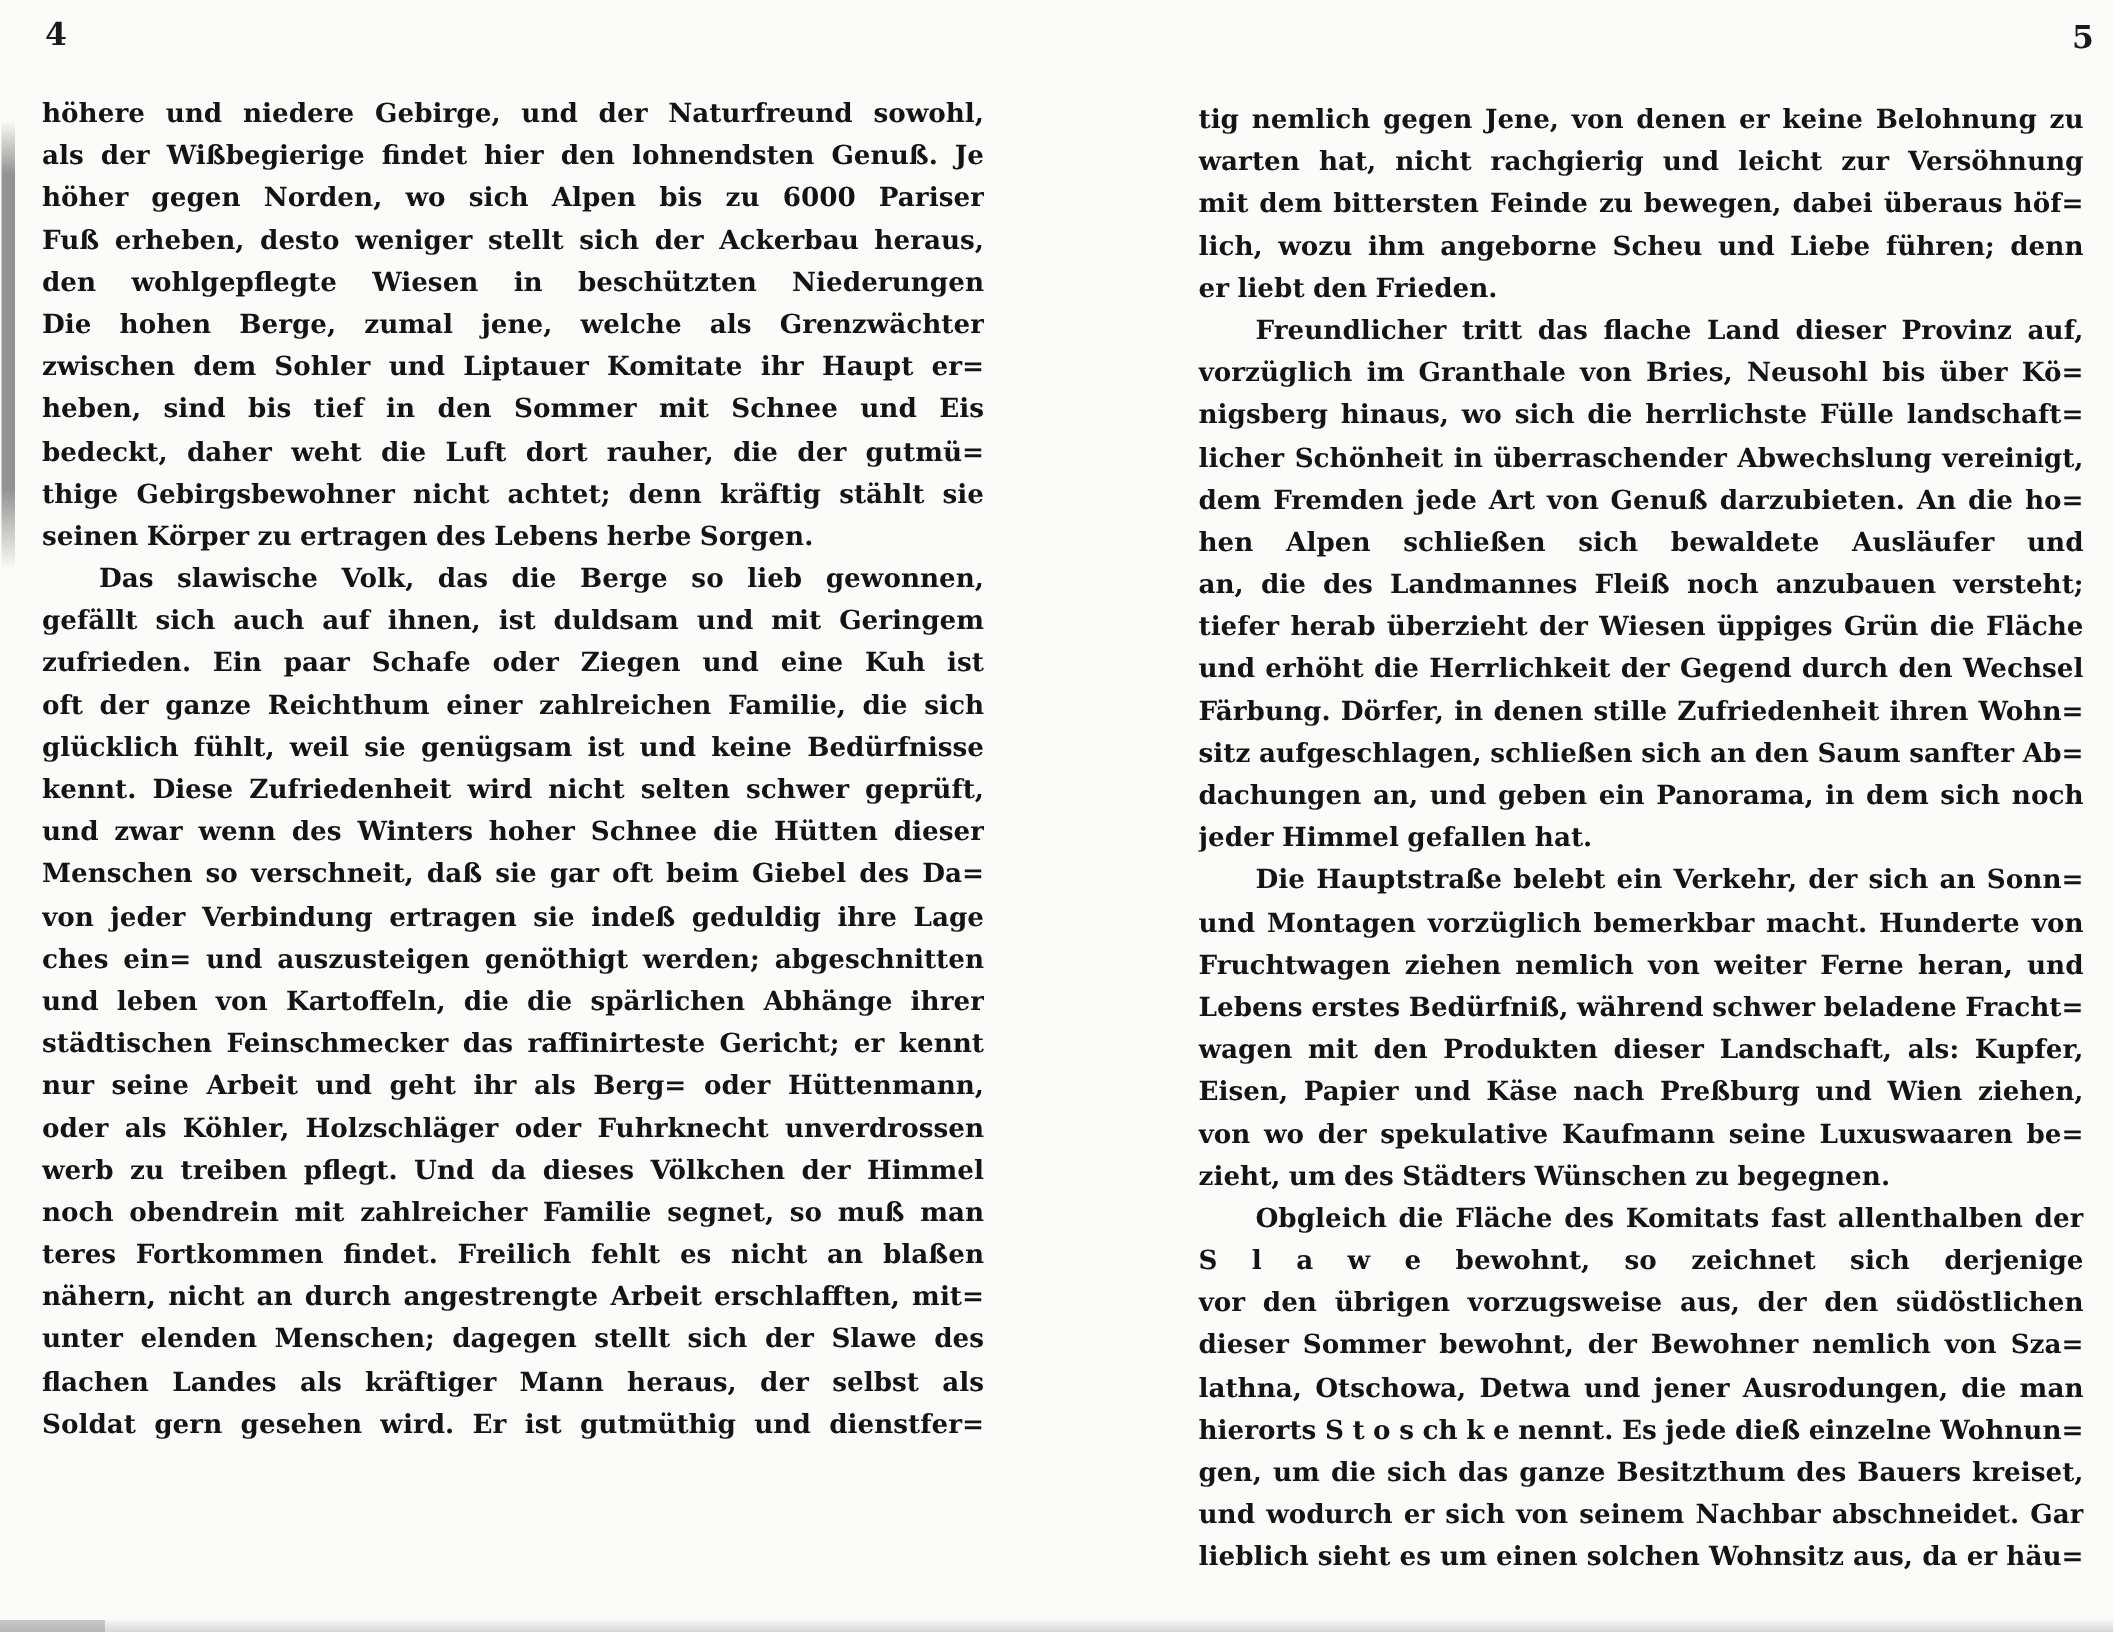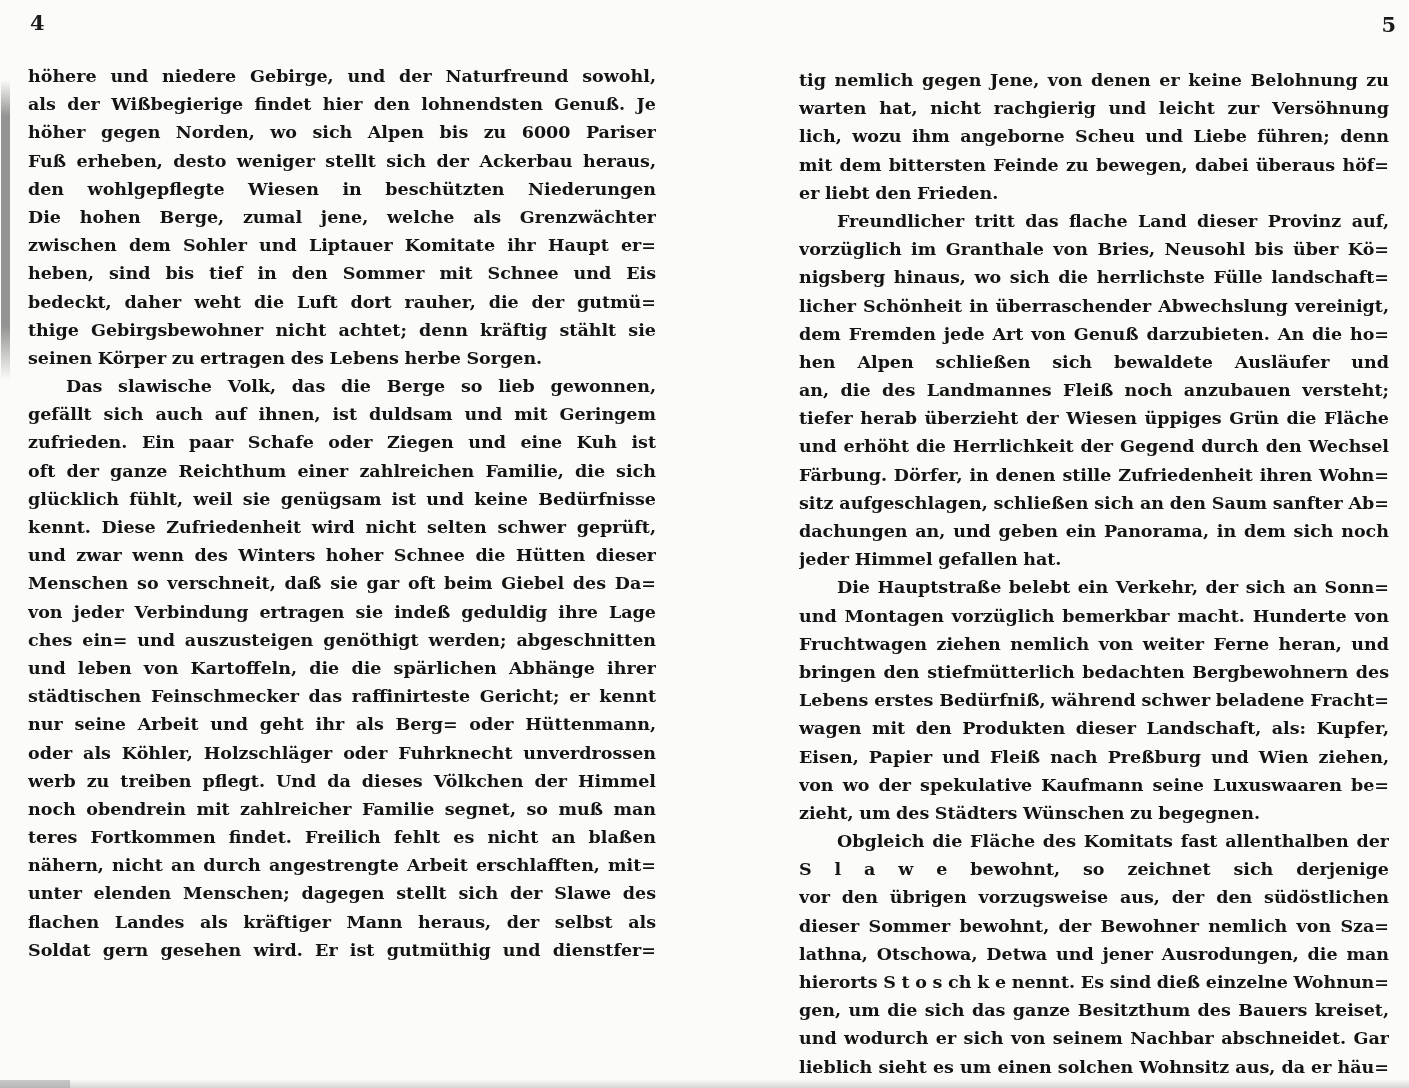--- a/index.html
+++ b/index.html
@@ -123,49 +123,48 @@
       <div class="line jline">teres Fortkommen findet. Freilich fehlt es nicht an blaßen</div>
       <div class="line jline">nähern, nicht an durch angestrengte Arbeit erschlafften, mit=</div>
       <div class="line jline">unter elenden Menschen; dagegen stellt sich der Slawe des</div>
       <div class="line jline">flachen Landes als kräftiger Mann heraus, der selbst als</div>
       <div class="line jline">Soldat gern gesehen wird. Er ist gutmüthig und dienstfer=</div>
     </div>
 
   <div class="page" id="page-right-body">
       <div class="line jline">tig nemlich gegen Jene, von denen er keine Belohnung zu er=</div>
       <div class="line jline">warten hat, nicht rachgierig und leicht zur Versöhnung auch</div>
+      <div class="line jline">mit dem bittersten Feinde zu bewegen, dabei überaus höf=</div>
       <div class="line jline">lich, wozu ihm angeborne Scheu und Liebe führen; denn</div>
-      <div class="line jline">mit dem bittersten Feinde zu bewegen, dabei überaus höf=</div>
       <div class="line para-end">er liebt den Frieden.</div>
       <div class="line indent jline">Freundlicher tritt das flache Land dieser Provinz auf,</div>
       <div class="line jline">vorzüglich im Granthale von Bries, Neusohl bis über Kö=</div>
       <div class="line jline">nigsberg hinaus, wo sich die herrlichste Fülle landschaft=</div>
       <div class="line jline">licher Schönheit in überraschender Abwechslung vereinigt,</div>
       <div class="line jline">dem Fremden jede Art von Genuß darzubieten. An die ho=</div>
       <div class="line jline">hen Alpen schließen sich bewaldete Ausläufer und Vorsprünge</div>
       <div class="line jline">an, die des Landmannes Fleiß noch anzubauen versteht;</div>
       <div class="line jline">tiefer herab überzieht der Wiesen üppiges Grün die Fläche</div>
       <div class="line jline">und erhöht die Herrlichkeit der Gegend durch den Wechsel ihrer</div>
       <div class="line jline">Färbung. Dörfer, in denen stille Zufriedenheit ihren Wohn=</div>
       <div class="line jline">sitz aufgeschlagen, schließen sich an den Saum sanfter Ab=</div>
       <div class="line jline">dachungen an, und geben ein Panorama, in dem sich noch</div>
       <div class="line para-end">jeder Himmel gefallen hat.</div>
       <div class="line indent jline">Die Hauptstraße belebt ein Verkehr, der sich an Sonn=</div>
       <div class="line jline">und Montagen vorzüglich bemerkbar macht. Hunderte von</div>
       <div class="line jline">Fruchtwagen ziehen nemlich von weiter Ferne heran, und</div>
-      <div class="line jline">bringen den stiefmütterlich bedachten Bergbewohnern des</div>
       <div class="line jline">Lebens erstes Bedürfniß, während schwer beladene Fracht=</div>
       <div class="line jline">wagen mit den Produkten dieser Landschaft, als: Kupfer,</div>
-      <div class="line jline">Eisen, Papier und Fleiß nach Preßburg und Wien ziehen,</div>
+      <div class="line jline">Eisen, Papier und Käse nach Preßburg und Wien ziehen,</div>
       <div class="line jline">von wo der spekulative Kaufmann seine Luxuswaaren be=</div>
       <div class="line para-end">zieht, um des Städters Wünschen zu begegnen.</div>
       <div class="line indent jline">Obgleich die Fläche des Komitats fast allenthalben der</div>
       <div class="line jline">S l a w e bewohnt, so zeichnet sich derjenige Menschenschlag</div>
       <div class="line jline">vor den übrigen vorzugsweise aus, der den südöstlichen Theil</div>
       <div class="line jline">dieser Sommer bewohnt, der Bewohner nemlich von Sza=</div>
       <div class="line jline">lathna, Otschowa, Detwa und jener Ausrodungen, die man</div>
-      <div class="line jline">hierorts S t o s ch k e nennt. Es sind dieß einzelne Wohnun=</div>
+      <div class="line jline">hierorts S t o s ch k e nennt. Es jede dieß einzelne Wohnun=</div>
       <div class="line jline">gen, um die sich das ganze Besitzthum des Bauers kreiset,</div>
       <div class="line jline">und wodurch er sich von seinem Nachbar abschneidet. Gar</div>
       <div class="line jline">lieblich sieht es um einen solchen Wohnsitz aus, da er häu=</div>
     </div>
 
 </div>
 
 </body></html>

